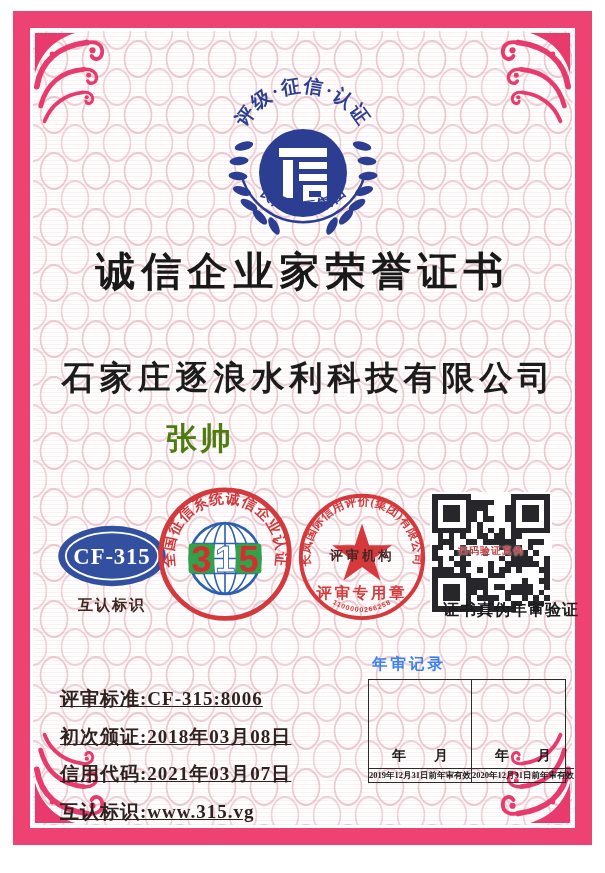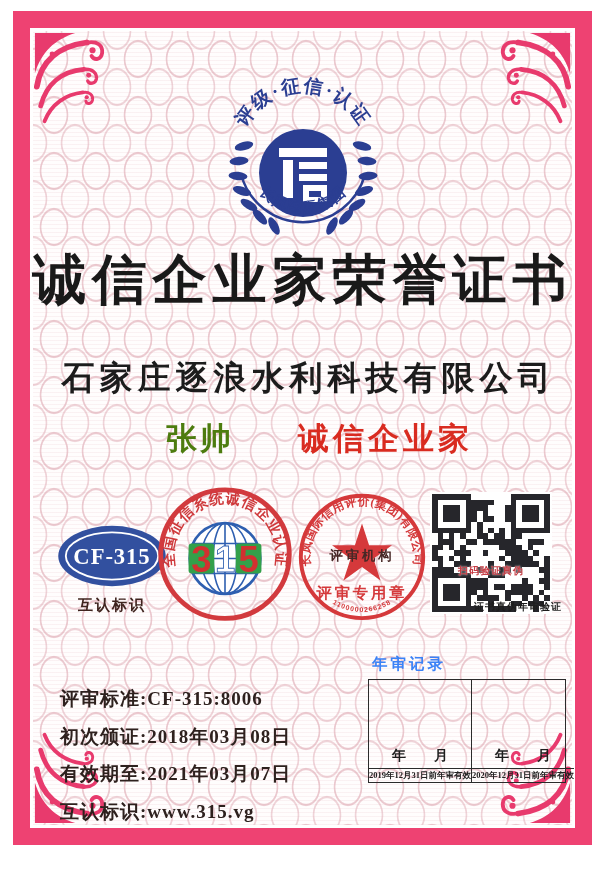--- a/index.html
+++ b/index.html
@@ -19,21 +19,21 @@
     background-position:0 0,21px 28px,0 0;}
   .corner{position:absolute;width:96px;height:96px;pointer-events:none;}
   .corner.tl{left:33px;top:31px;}
   .corner.tr{right:33px;top:31px;transform:scaleX(-1);}
   .corner.bl{left:33px;bottom:48px;transform:scaleY(-1);}
   .corner.br{right:33px;bottom:48px;transform:scale(-1,-1);}
 
   .emblem{position:absolute;left:217px;top:58px;width:172px;height:178px;}
 
   .title{position:absolute;left:0;right:0;top:244px;text-align:center;
-         font-size:54px;font-weight:bold;color:#191919;letter-spacing:6px;
+         font-size:40px;font-weight:bold;color:#191919;letter-spacing:6px;
          font-family:Liberation Serif, serif;white-space:nowrap;}
   .credit{position:absolute;right:56px;top:312px;font-size:17px;font-weight:bold;
           color:#44464e;letter-spacing:.5px;}
   .company{position:absolute;left:0;right:0;top:356px;text-align:center;
            font-size:33px;font-weight:bold;color:#1c1c1c;letter-spacing:5px;white-space:nowrap;margin-left:12px;}
   .person{position:absolute;left:166px;top:418px;font-size:31px;font-weight:bold;
           color:#4d7c0f;letter-spacing:3px;font-family:"Liberation Serif",serif;}
   .honor{position:absolute;left:298px;top:418px;font-size:31px;font-weight:bold;
          color:#d92b20;letter-spacing:4px;font-family:"Liberation Serif",serif;}
 
@@ -44,28 +44,28 @@
   .seal-g315{position:absolute;left:150px;top:477px;width:150px;height:150px;}
   .seal-star{position:absolute;left:288px;top:473px;width:148px;height:158px;}
 
   .qr-box{position:absolute;left:430px;top:492px;width:122px;height:122px;background:#fff;
           padding:2px;box-sizing:border-box;}
   .qr-grid{display:grid;grid-template-columns:repeat(21,1fr);grid-template-rows:repeat(21,1fr);
            width:118px;height:118px;}
   .qr-grid div.on{background:#26262b;}
   .qr-overlay{position:absolute;left:0;right:0;top:52px;text-align:center;font-size:10px;
               font-weight:bold;color:#c63c44;letter-spacing:1px;
-              text-shadow:0 0 2px #ffffff;font-family:"Liberation Serif",serif;margin-top:20px;}
-  .qr-label{position:absolute;left:420px;top:600px;width:142px;text-align:right;
-            font-size:10px;font-weight:bold;color:#1c1c1c;letter-spacing:1px;
+              text-shadow:0 0 2px #ffffff;font-family:"Liberation Serif",serif;}
+  .qr-label{position:absolute;left:440px;top:600px;width:142px;text-align:center;
+            font-size:16px;font-weight:bold;color:#1c1c1c;letter-spacing:1px;
             font-family:"Liberation Serif",serif;white-space:nowrap;}
 
   .details{position:absolute;left:60px;top:680px;font-family:"Liberation Serif",serif;
            font-size:19px;font-weight:bold;color:#2e211e;letter-spacing:1px;}
-  .details .line{height:37.5px;line-height:37.5px;white-space:nowrap;}
+  .details .line{height:37.5px;line-height:37.5px;white-space:nowrap;text-decoration:underline;}
 
   .ar-title{position:absolute;left:372px;top:654px;font-size:15.5px;font-weight:bold;
             color:#3b82f6;letter-spacing:3px;font-family:"Liberation Serif",serif;}
   .ar-table{position:absolute;left:368px;top:679px;width:198px;height:104px;
             border:1.5px solid #2b2b2b;box-sizing:border-box;display:flex;
             font-family:"Liberation Serif",serif;}
   .ar-cell{flex:1;display:flex;flex-direction:column;box-sizing:border-box;}
   .ar-cell:first-child{border-right:1.5px solid #2b2b2b;}
   .ar-space{flex:1;}
   .ar-ym{display:flex;justify-content:center;gap:28px;font-size:14px;font-weight:bold;
@@ -185,21 +185,20 @@
     <rect x="92" y="133" width="12" height="6" fill="#2b3e92"></rect>
     <path d="M 24,116 A 64 64 0 0 0 148,116" fill="none" stroke="#2b3e92" stroke-width="2.5"></path>
     <text font-size="15" font-weight="bold" fill="#2b3e92" letter-spacing="1.5" font-family="Liberation Serif,serif">
       <textPath href="#arcBanner" startOffset="50%" text-anchor="middle">长凤国际集团</textPath>
     </text>
   </svg>
 
   <div class="title">诚信企业家荣誉证书</div>
   <div class="company">石家庄逐浪水利科技有限公司</div>
   <div class="person">张帅</div>
-  <div class="honor">诚信企业家</div>
 
   <svg class="seal-cf315" viewBox="0 0 120 70">
     <ellipse cx="60" cy="35" rx="57" ry="32" fill="#32509f"></ellipse>
     <ellipse cx="60" cy="35" rx="49" ry="25" fill="none" stroke="#ffffff" stroke-width="2"></ellipse>
     <text x="60" y="44" text-anchor="middle" font-size="24" font-weight="bold" fill="#ffffff" letter-spacing="1" font-family="Liberation Serif,serif">CF-315</text>
   </svg>
   <div class="cf315-label">互认标识</div>
 
   <svg class="seal-g315" viewBox="0 0 140 140">
     <defs>
@@ -686,21 +685,21 @@
         <div></div>
         <div></div>
       </div>
     <div class="qr-overlay">扫码验证真伪</div>
   </div>
   <div class="qr-label">证书真伪年审验证</div>
 
   <div class="details">
     <div class="line">评审标准:CF-315:8006</div>
     <div class="line">初次颁证:2018年03月08日</div>
-    <div class="line">有效期至:2021年03月07日</div>
+    <div class="line">信用代码:2021年03月07日</div>
     <div class="line">互认标识:www.315.vg</div>
   </div>
 
   <div class="ar-title">年审记录</div>
   <div class="ar-table">
     <div class="ar-cell">
       <div class="ar-space"></div>
       <div class="ar-ym">
         <span>年</span>
         <span>月</span>

